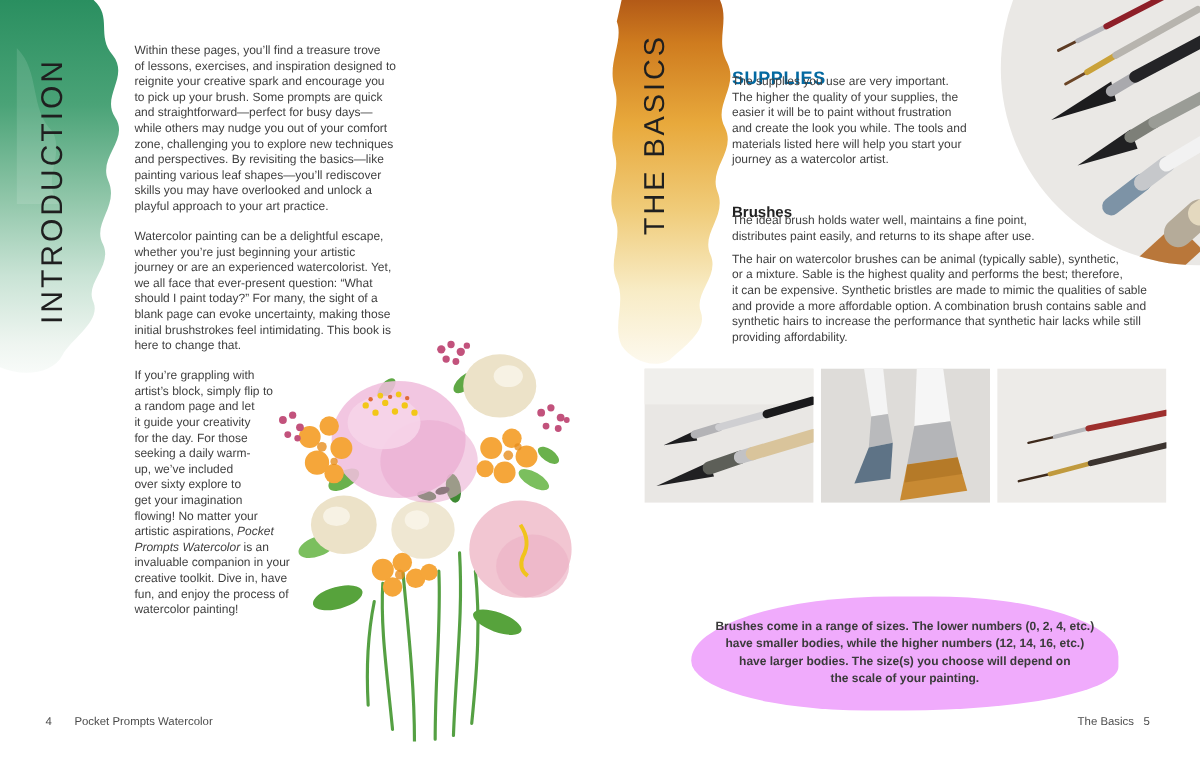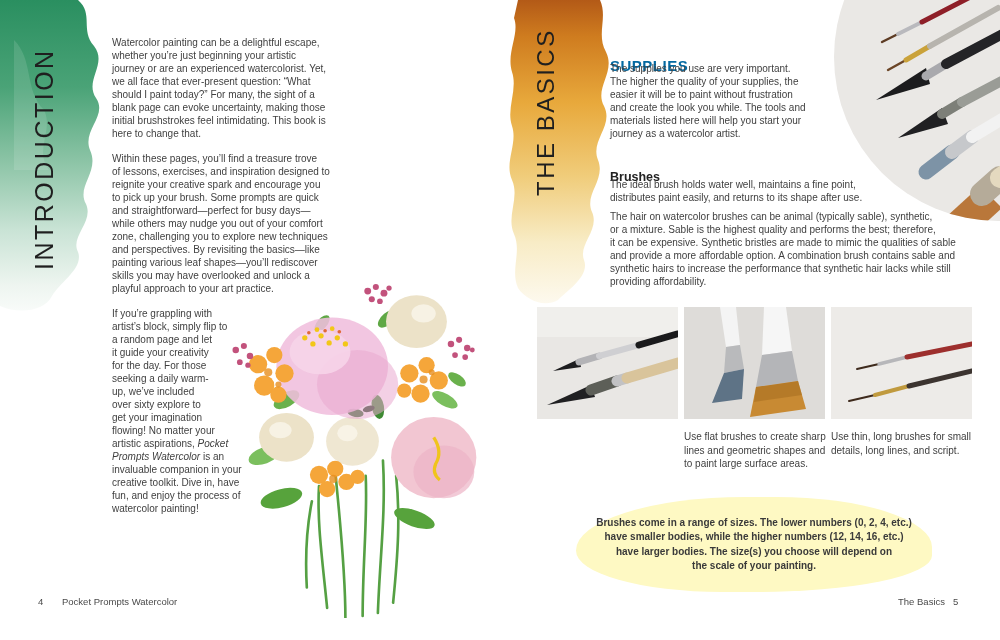--- a/index.html
+++ b/index.html
@@ -43,21 +43,21 @@
   .photo.p2{left:184px;}
   .photo.p3{left:331px;}
 
   .caption{position:absolute;top:430px;font-size:10px;line-height:13.5px;}
   .caption.c1{left:37px;width:150px;}
   .caption.c2{left:184px;width:152px;}
   .caption.c3{left:331px;width:148px;}
 
   .callout{
     position:absolute;left:76px;top:497px;width:356px;height:95px;
-    background:#fef9c3;
+    background:#f0abfc;
     border-radius:52% 48% 55% 45% / 62% 58% 42% 48%;
     display:flex;align-items:center;justify-content:center;
   }
   .callout p{font-weight:bold;text-align:center;font-size:10px;line-height:14.5px;color:#3a3a3a;}
 
   .rfooter-title{position:absolute;left:398px;top:596px;font-size:9.5px;color:#4a4a4a;}
   .rfooter-num{position:absolute;left:453px;top:596px;font-size:9.5px;color:#4a4a4a;}
   .lfooter-num{position:absolute;left:38px;top:596px;font-size:9.5px;color:#4a4a4a;}
   .lfooter-title{position:absolute;left:62px;top:596px;font-size:9.5px;color:#4a4a4a;}
 </style>
@@ -81,39 +81,39 @@
       </defs>
       <path fill="url(#gGreen)" d="M0,0 L84,0 C100,14 86,30 100,46 C114,64 90,80 102,98
         C114,116 88,130 96,150 C106,172 82,186 92,204 C100,222 76,236 84,252
         C90,268 66,282 58,296 C50,312 24,314 6,306 L0,300 Z"></path>
       <path fill="#ffffff" opacity="0.12" d="M20,40 C40,60 30,90 50,110 C60,130 40,150 55,170 L20,170 Z"></path>
     </svg>
 
     <div class="vtitle intro">INTRODUCTION</div>
 
     <div class="col">
-      <p>Watercolor painting can be a delightful escape,
-whether you’re just beginning your artistic
-journey or are an experienced watercolorist. Yet,
-we all face that ever-present question: “What
-should I paint today?” For many, the sight of a
-blank page can evoke uncertainty, making those
-initial brushstrokes feel intimidating. This book is
-here to change that.</p>
       <p>Within these pages, you’ll find a treasure trove
 of lessons, exercises, and inspiration designed to
 reignite your creative spark and encourage you
 to pick up your brush. Some prompts are quick
 and straightforward—perfect for busy days—
 while others may nudge you out of your comfort
 zone, challenging you to explore new techniques
 and perspectives. By revisiting the basics—like
 painting various leaf shapes—you’ll rediscover
 skills you may have overlooked and unlock a
 playful approach to your art practice.</p>
+      <p>Watercolor painting can be a delightful escape,
+whether you’re just beginning your artistic
+journey or are an experienced watercolorist. Yet,
+we all face that ever-present question: “What
+should I paint today?” For many, the sight of a
+blank page can evoke uncertainty, making those
+initial brushstrokes feel intimidating. This book is
+here to change that.</p>
       <p><span>If you’re grappling with
 artist’s block, simply flip to
 a random page and let
 it guide your creativity
 for the day. For those
 seeking a daily warm-
 up, we’ve included
 over sixty explore to
 get your imagination
 flowing! No matter your
@@ -344,25 +344,20 @@
           <line x1="26" y1="62" x2="48" y2="57" stroke="#3e2a1c" stroke-width="2"></line>
           <line x1="48" y1="57" x2="76" y2="50" stroke="#b7b7ba" stroke-width="3.4"></line>
           <line x1="76" y1="50" x2="141" y2="37" stroke="#9d2f2d" stroke-width="5"></line>
           <line x1="18" y1="94" x2="44" y2="88" stroke="#3e2a1c" stroke-width="2"></line>
           <line x1="44" y1="88" x2="78" y2="79" stroke="#c09a3e" stroke-width="4"></line>
           <line x1="78" y1="79" x2="141" y2="64" stroke="#3c3430" stroke-width="5"></line>
         </g>
       </svg>
     </div>
 
-    <p class="caption c2">Use flat brushes to create sharp
-lines and geometric shapes and
-to paint large surface areas.</p>
-    <p class="caption c3">Use thin, long brushes for small
-details, long lines, and script.</p>
 
     <div class="callout">
       <p>Brushes come in a range of sizes. The lower numbers (0, 2, 4, etc.)
 have smaller bodies, while the higher numbers (12, 14, 16, etc.)
 have larger bodies. The size(s) you choose will depend on
 the scale of your painting.</p>
     </div>
 
     <span class="rfooter-title">The Basics</span>
     <span class="rfooter-num">5</span>

